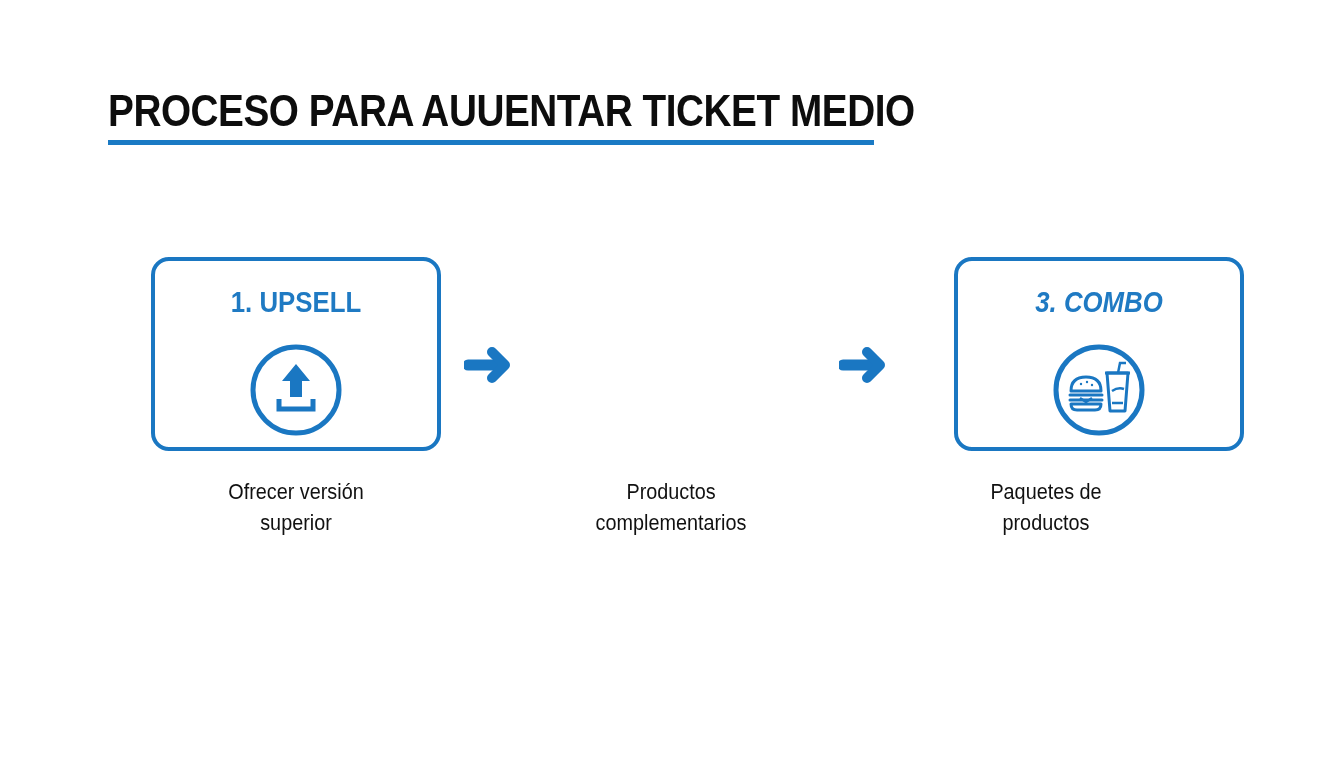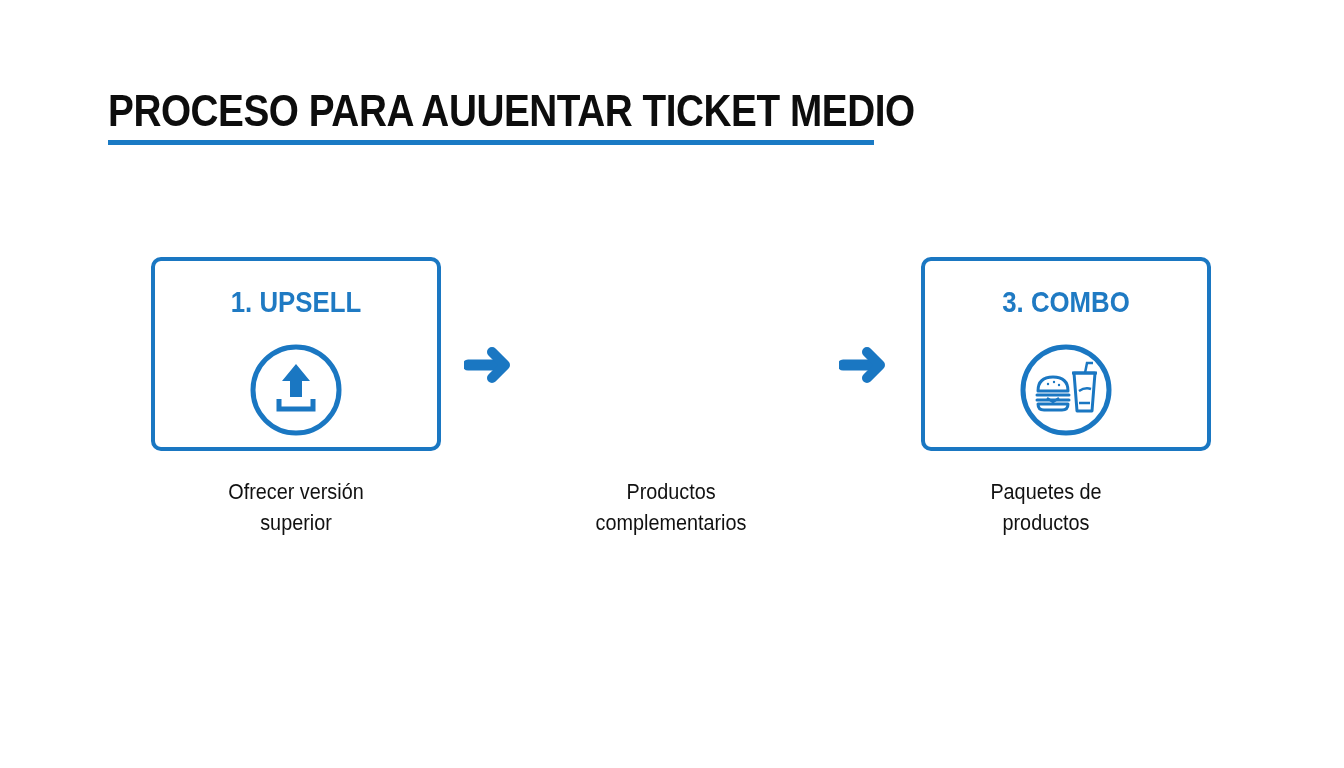--- a/index.html
+++ b/index.html
@@ -33,21 +33,21 @@
       width: 766px;
       height: 5px;
       background: #1a7ac4;
     }
     .step-box {
       position: absolute;
       top: 257px;
       width: 290px;
       height: 194px;
       border: 4px solid #1a77c2;
-      border-radius: 10px;
+      border-radius: 18px;
       box-sizing: border-box;
       background: #fff;
     }
     .step-title {
       position: absolute;
       top: 26px;
       left: 0;
       width: 100%;
       text-align: center;
       font-weight: bold;
@@ -111,21 +111,21 @@
   <div class="step-desc" style="left:526px;">
     <div>Productos</div>
     <div>complementarios</div>
   </div>
 
   <svg class="arrow" style="left:839px;" viewBox="0 0 48 36">
     <path d="M4 18 H38" stroke="#1a77c2" stroke-width="11" stroke-linecap="round"></path>
     <path d="M28 5 L41 18 L28 31" fill="none" stroke="#1a77c2" stroke-width="10" stroke-linecap="round" stroke-linejoin="round"></path>
   </svg>
 
-  <div class="step-box" style="left:921px;">
+  <div class="step-box" style="left:954px;font-style:italic;">
     <div class="step-title">3. COMBO</div>
     <svg class="step-icon" viewBox="0 0 94 94">
       <circle cx="47" cy="47" r="43" fill="none" stroke="#1a77c2" stroke-width="5"></circle>
 
       <path d="M55 30 H76 L73 68 H58 Z" fill="none" stroke="#1a77c2" stroke-width="3" stroke-linejoin="round"></path>
       <path d="M53 30 H78" stroke="#1a77c2" stroke-width="3"></path>
       <path d="M66 30 L68 20 H74" fill="none" stroke="#1a77c2" stroke-width="2.5"></path>
       <path d="M60 48 Q66 44 72 46 M60 60 H71" fill="none" stroke="#1a77c2" stroke-width="2.5"></path>
 
       <path d="M19 48 Q19 34 34 34 Q49 34 49 48 Z" fill="#fff" stroke="#1a77c2" stroke-width="3" stroke-linejoin="round"></path>

